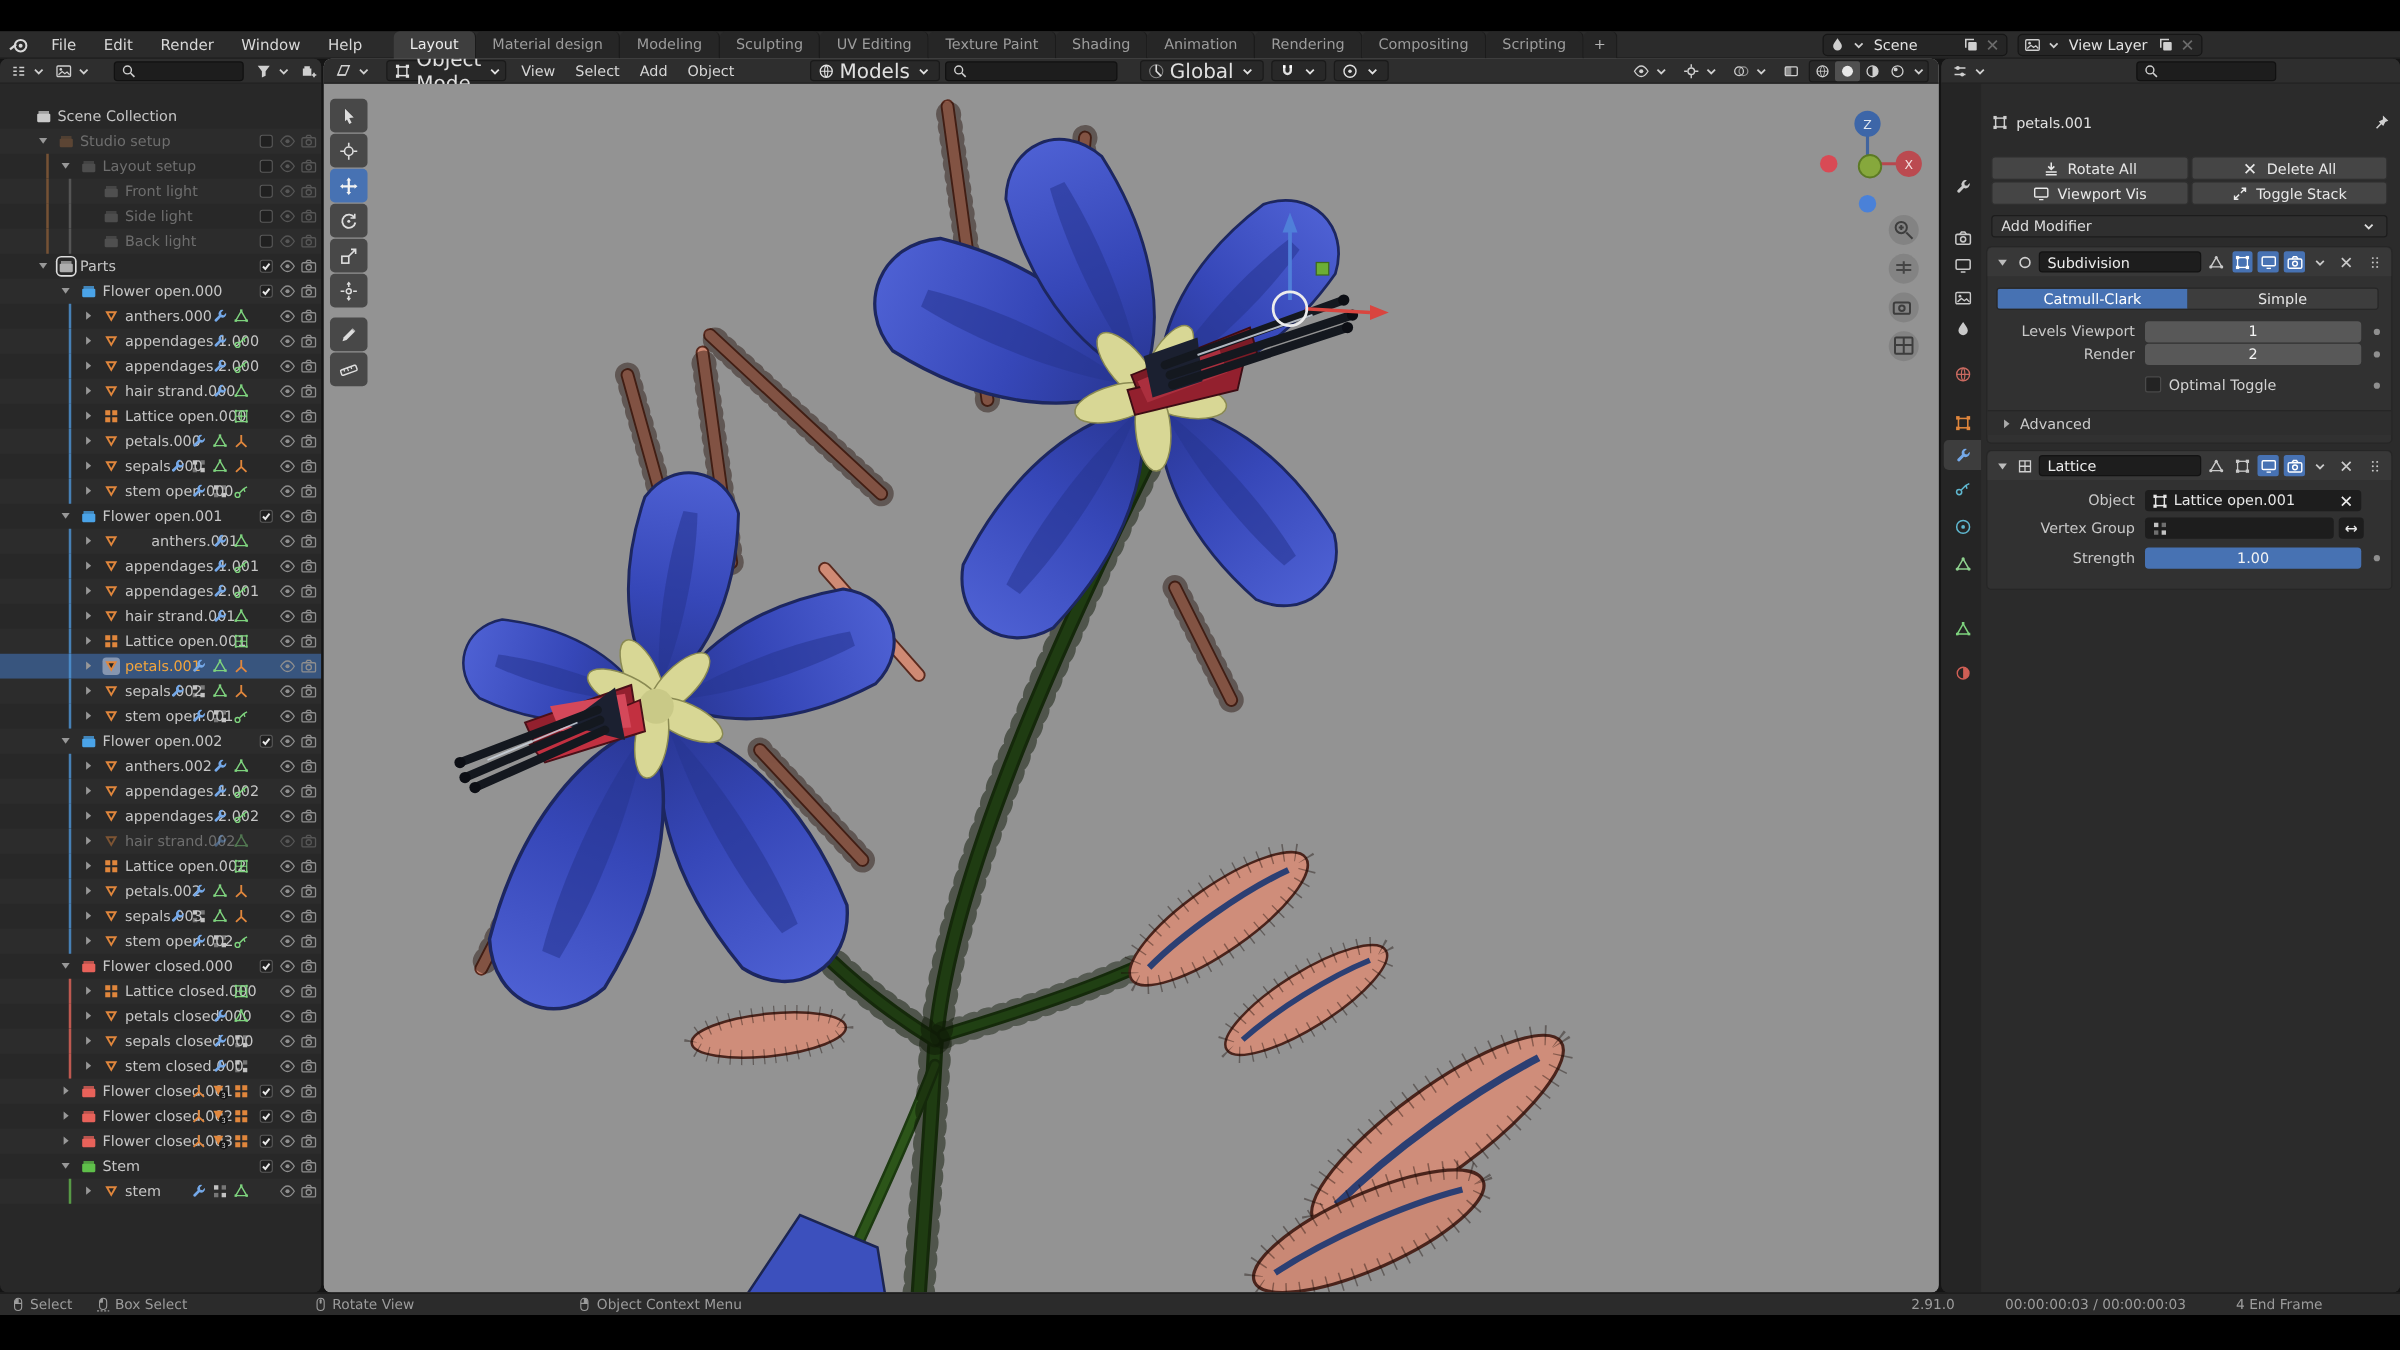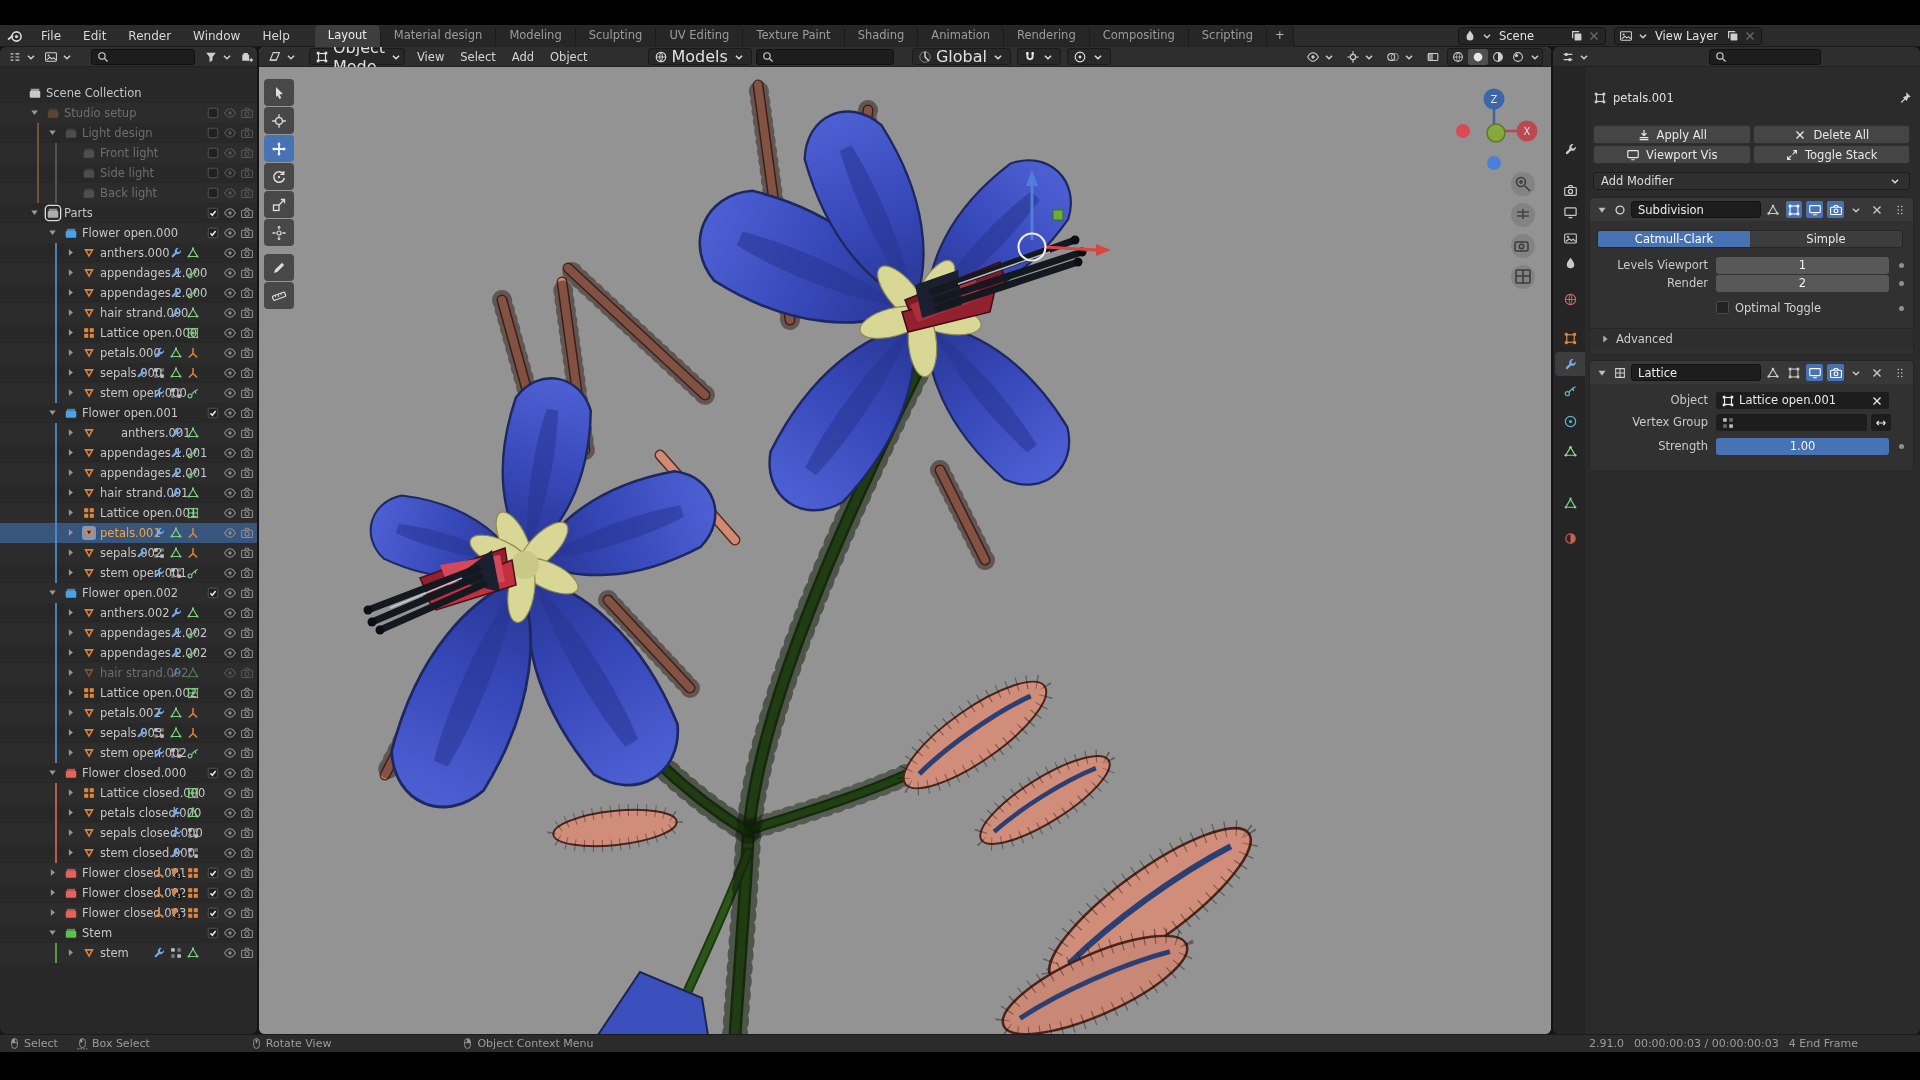--- a/index.html
+++ b/index.html
@@ -87,21 +87,21 @@
   .vfield.dark { background:#1d1d1d; text-align:left; display:flex; align-items:center; gap:4px; padding:0 5px; color:#e8e8e8; }
   .vfield.slider { background:#4772b3; }
   .dot { position:absolute; right:9px; top:6px; width:5px; height:5px; border-radius:50%; background:#8f8f8f; }
   .cbx { position:absolute; left:126px; top:1px; width:13px; height:13px; background:#232323; border:1px solid #4a4a4a; border-radius:2px; }
   .cbl { position:absolute; left:145px; top:1px; font-size:11.5px; color:#d2d2d2; }
   .subhdr { position:absolute; left:0; right:0; height:20px; background:#2e2e2e; border-top:1px solid #262626; display:flex; align-items:center; gap:4px; padding:0 8px; font-size:11.5px; color:#cccccc; }
 
   
   #statusbar { position:absolute; left:0; top:1009px; width:1920px; height:18px; background:#2b2b2b; border-top:1px solid #1a1a1a; display:flex; align-items:center; font-size:11px; color:#9c9c9c; }
   .hint { display:flex; align-items:center; gap:3px; }
-  #status-right { margin-left:auto; display:flex; gap:10px; padding-right:62px; }
+  #status-right { margin-left:auto; display:flex; gap:40px; padding-right:62px; }
 
   .ic { display:block; }
   svg text { font-family:"DejaVu Sans",sans-serif; }
 </style>
 </head>
 <body>
 
 <div id="app">
 
   <div id="topbar">
@@ -296,21 +296,21 @@
               <svg class="ic" width="13" height="13" viewBox="0 0 16 16" style="color:#989898">
                 <path d="M4 5.5h8L8 11z" fill="currentColor"></path>
               </svg>
             </div>
             <div class="ric iconwrap" style="left: 64px;">
               <svg class="ic" width="14" height="14" viewBox="0 0 16 16" style="color:#7a7a7a">
                 <path d="M3.2 3.2h9.6v3H3.2z" opacity=".75" fill="currentColor"></path>
                 <rect x="2" y="5.6" width="12" height="7.8" rx="1" fill="currentColor"></rect>
               </svg>
             </div>
-            <div class="rlabel" style="left: 82px;">Light design</div>
+            <div class="rlabel" style="left: 82px;">Layout setup</div>
             <div class="toggles">
               <span class="tgl">
                 <svg class="ic" width="14" height="14" viewBox="0 0 16 16" style="color:currentColor">
                   <rect x="2.5" y="2.5" width="11" height="11" rx="2" fill="#202020" stroke="#5a5a5a" stroke-width="1"></rect>
                 </svg>
               </span>
               <span class="tgl">
                 <svg class="ic" width="14" height="14" viewBox="0 0 16 16" style="color:currentColor">
                   <path d="M1.8 8c2-3.3 4.3-4.8 6.2-4.8S12.2 4.7 14.2 8c-2 3.3-4.3 4.8-6.2 4.8S3.8 11.3 1.8 8z" fill="none" stroke="currentColor" stroke-width="1.2"></path>
                   <circle cx="8" cy="8" r="1.9" fill="currentColor"></circle>
@@ -2824,21 +2824,21 @@
         </div>
 
         <div class="pc-abs" style="left:8px;top:58px;right:10px;height:19px;display:flex;gap:2px">
           <div class="pbtn">
               <span style="display: inline-flex; color: rgb(201, 201, 201);">
                 <svg class="ic" width="14" height="14" viewBox="0 0 16 16" style="color:rgb(232, 232, 232)">
                   <path d="M8 2.2v6M5.2 5.8L8 8.6l2.8-2.8" stroke="currentColor" stroke-width="1.4" fill="none"></path>
                   <path d="M3 11h10M3 13.4h10" stroke="currentColor" stroke-width="1.4"></path>
                 </svg>
               </span>
-              <span>Apply All</span>
+              <span>Rotate All</span>
             </div>
           <div class="pbtn">
               <span style="display: inline-flex; color: rgb(201, 201, 201);">
                 <svg class="ic" width="14" height="14" viewBox="0 0 16 16" style="color:rgb(232, 232, 232)">
                   <path d="M4 4l8 8M12 4l-8 8" stroke="currentColor" stroke-width="1.6"></path>
                 </svg>
               </span>
               <span>Delete All</span>
             </div>
         </div>

